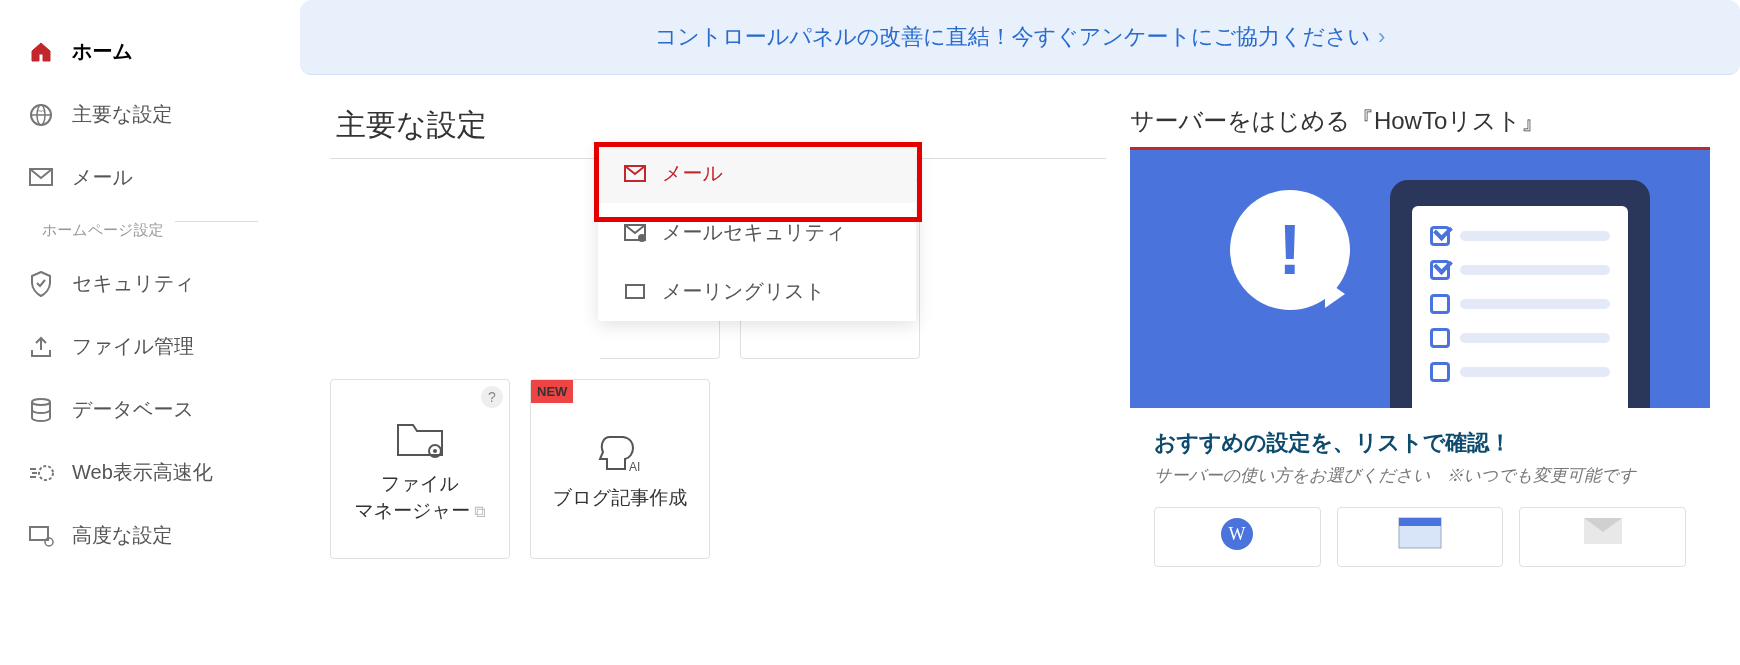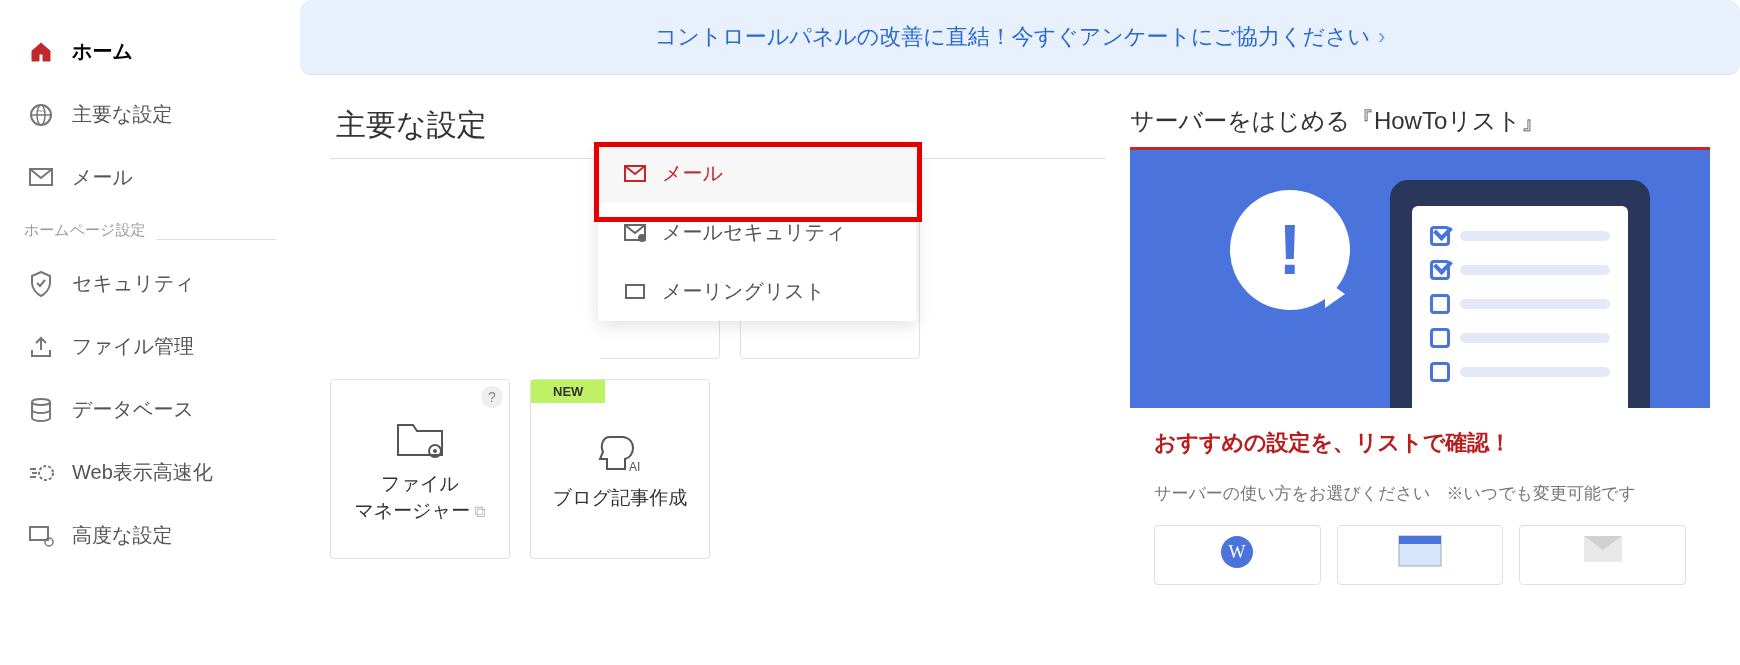--- a/index.html
+++ b/index.html
@@ -5,41 +5,41 @@
 * { box-sizing: border-box; margin: 0; padding: 0; }
 body { font-family: "Hiragino Sans", "Meiryo", sans-serif; background: #fff; color: #333; overflow: hidden; }
 .app { display: flex; width: 1740px; height: 665px; }
 
 
 .sidebar { width: 300px; background: #fff; padding-top: 20px; position: relative; z-index: 5; }
 .side-item { display: flex; align-items: center; padding: 18px 28px; font-size: 20px; color: #555; cursor: pointer; gap: 18px; }
 .side-item.active { color: #000000; font-weight: bold; }
 .side-item.active .side-ico svg path, .side-item.active .side-ico svg rect { stroke: #c1272d; fill: #c1272d; }
 .side-ico { width: 26px; height: 26px; display: flex; align-items: center; justify-content: center; }
-.side-section { font-size: 15px; color: #999; padding: 12px 24px; display: flex; align-items: flex-end; }
+.side-section { font-size: 15px; color: #999; padding: 12px 42px; display: flex; align-items: flex-start; }
 .side-section::after { content: ""; flex: 1; border-top: 1px solid #ddd; margin-left: 12px; }
 
 
 .main { flex: 1; display: flex; flex-direction: column; position: relative; }
 .banner { background: #e7f0fb; color: #2a6bcf; font-size: 22px; padding: 22px; text-align: center; cursor: pointer; border-bottom: 1px solid #d0e0f5; display:flex; align-items:center; justify-content:center; gap:8px;border-radius:12px;}
 .banner .chev { color:#6ca0e0; }
 
 .content { display: flex; gap: 24px; padding: 30px 30px 0 30px; }
 
 .col-left { flex: 1; min-width: 560px; }
 .col-right { width: 580px; }
 
 .section-title { font-size: 30px; color: #333; margin-bottom: 12px; padding-left: 6px; }
 .section-sep { border-top: 1px solid #ddd; margin-bottom: 20px; }
 
 .card-grid { display: flex; gap: 20px; }
 .card { border: 1px solid #e0e0e0; border-radius: 4px; width: 180px; height: 180px; display: flex; flex-direction: column; align-items: center; justify-content: center; position: relative; cursor: pointer; background:#fff;}
 .card-ico { width: 50px; height: 50px; margin-bottom: 8px; display:flex; align-items:center; justify-content:center;}
 .card-label { font-size: 19px; color: #333; text-align: center; line-height:1.4;}
-.card .badge-new { position: absolute; top: 0; left: 0; background: #bef264; color: #333; font-size: 13px; font-weight: bold; padding: 4px 22px; }
+.card .badge-new { position: absolute; top: 0; left: 0; background: #ef4444; color: #333; font-size: 13px; font-weight: bold; padding: 4px 6px; }
 .card .help { position:absolute; top:6px; right:6px; width:22px; height:22px; border-radius:50%; background:#eee; color:#888; font-size:14px; display:flex; align-items:center; justify-content:center;}
 .card .ext { color:#bbb; margin-left:4px; font-size:16px;}
 
 
 .row1-partial { display:flex; gap:20px; margin-bottom:20px; padding-left: 270px;}
 .card.partial-mail { width: 120px; border-left:none; border-radius:0 4px 4px 0;}
 .card.partial-mail .card-ico{margin-left:-30px;}
 
 
 .dropdown { position: absolute; top: 144px; left: 298px; width: 318px; background: #fff; box-shadow: 0 4px 18px rgba(0,0,0,.12); z-index: 20; border-radius:2px;}
@@ -56,22 +56,22 @@
 .hero-bubble{position:absolute; left:100px; top:40px; width:120px; height:120px; background:#fff; border-radius:50%; display:flex; align-items:center; justify-content:center;}
 .hero-bubble-tail{position:absolute; left:195px; top:130px; width:0;height:0; border-left:20px solid #fff; border-top:14px solid transparent; border-bottom:14px solid transparent;}
 .hero-excl{font-size:70px; color:#4a74dc; font-weight:bold;}
 .hero-board{position:absolute; right:60px; top:30px; width:260px; height:300px; background:#2a375b; border-radius:18px; padding:26px 22px;}
 .hero-paper{background:#fff; border-radius:6px; width:100%; height:100%; padding:20px 18px;}
 .hero-row{display:flex; align-items:center; gap:10px; margin-bottom:14px;}
 .hero-chk{width:20px;height:20px;border:3px solid #4a74dc;border-radius:4px;position:relative;}
 .hero-chk.done::after{content:""; position:absolute; left:2px; top:-4px; width:12px; height:8px; border-left:4px solid #4a74dc; border-bottom:4px solid #4a74dc; transform:rotate(-45deg);}
 .hero-line{flex:1; height:10px; background:#e3e9f7; border-radius:5px;}
 .howto-sub { padding: 20px 24px 6px; }
-.howto-sub-title { font-size: 22px; font-weight: bold; color: #b91c1c; margin-bottom:24px;}
-.howto-sub-desc { font-size: 17px; color: #777; }
+.howto-sub-title { font-size: 22px; font-weight: bold; color: #0c4a6e; margin-bottom:6px;}
+.howto-sub-desc { font-size: 17px; color: #777; font-style: italic; }
 .howto-sub-desc .note{margin-left:16px;}
 .howto-cards{display:flex; gap:16px; padding:14px 24px;}
 .howto-card{flex:1; height:60px; border:1px solid #e0e0e0; border-radius:4px; display:flex; align-items:flex-start; justify-content:center; overflow:hidden; padding-top:6px;}
 
 svg { display:block; }
 </style>
 </head>
 <body>
 
 <div class="app">

